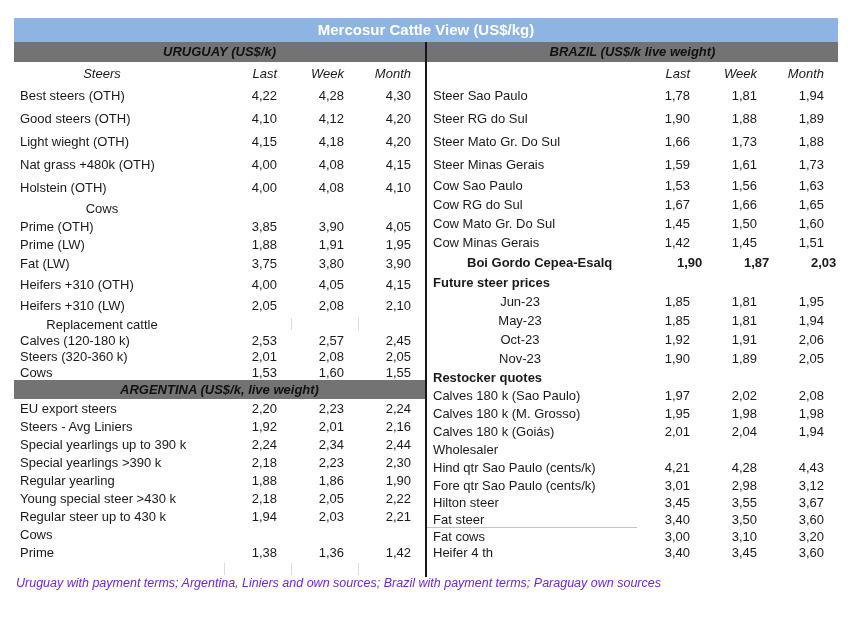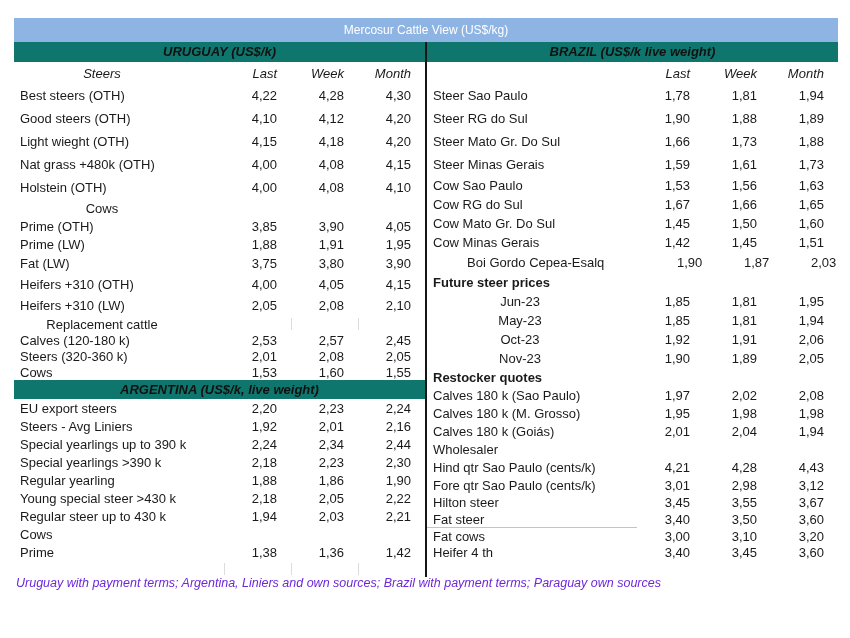--- a/index.html
+++ b/index.html
@@ -6,44 +6,44 @@
   html, body { width: 850px; height: 638px; background: #ffffff; overflow: hidden; }
   body {
     font-family: "Liberation Sans", "DejaVu Sans", sans-serif;
     color: #1a1a1a;
     font-size: 13px;
   }
   .sheet { position: absolute; left: 14px; top: 18px; width: 824px; }
   .title-band {
     height: 24px; line-height: 24px;
     background: #8db4e2;
-    color: #ffffff; font-weight: normal; font-size: 12px;
+    color: #ffffff; font-weight: bold; font-size: 15px;
     text-align: center;
   }
   .panels { display: flex; align-items: stretch; }
   .panel { width: 411px; }
   .panel.right { width: 413px; border-left: 2px solid #161616; }
   .band {
     height: 20px; line-height: 20px;
-    background: #0f766e;
+    background: #737373;
     font-weight: bold; font-style: italic;
     text-align: center; color: #111111;
   }
   .panel.left .band.argentina { height: 19px; line-height: 19px; }
   .panel.right .band.paraguay { height: 19px; line-height: 19px; }
   .row { display: flex; align-items: center; }
   .cell.label { flex: 1 1 auto; padding-left: 6px; white-space: nowrap; overflow: hidden; }
   .cell.val { flex: 0 0 67px; width: 67px; text-align: right; padding-right: 14px; white-space: nowrap; }
   .colhead { height: 22px; }
   .colhead .cell.val { font-style: italic; }
   .colhead .cell.label { text-align: center; padding-right: 40px; font-style: italic; }
   .center-label .cell.label { text-align: center; padding-right: 30px; }
   .subhead { display: flex; align-items: center; }
   .subhead .cell.label { text-align: center; padding-right: 40px; }
-  .bold-row .cell { font-weight: normal; padding-left: 40px; }
+  .bold-row .cell { font-weight: bold; padding-left: 40px; }
   .ghost .cell.val { border-left: 1px solid #dcdcdc; height: 70%; display: flex; align-items: center; justify-content: flex-end; }
   .ghost-partial .cell.val.g { border-left: 1px solid #dcdcdc; height: 80%; display: flex; align-items: center; }
 
   
   .rows-ury .row { height: 23px; }
   .subhead.cows-sub { height: 18px; }
   .rows-cows .row { height: 21px; }
   .rows-cows .row:nth-child(1), .rows-cows .row:nth-child(2) { height: 18px; }
   .subhead.rep-sub { height: 16px; }
   .rows-rep .row { height: 16px; }

